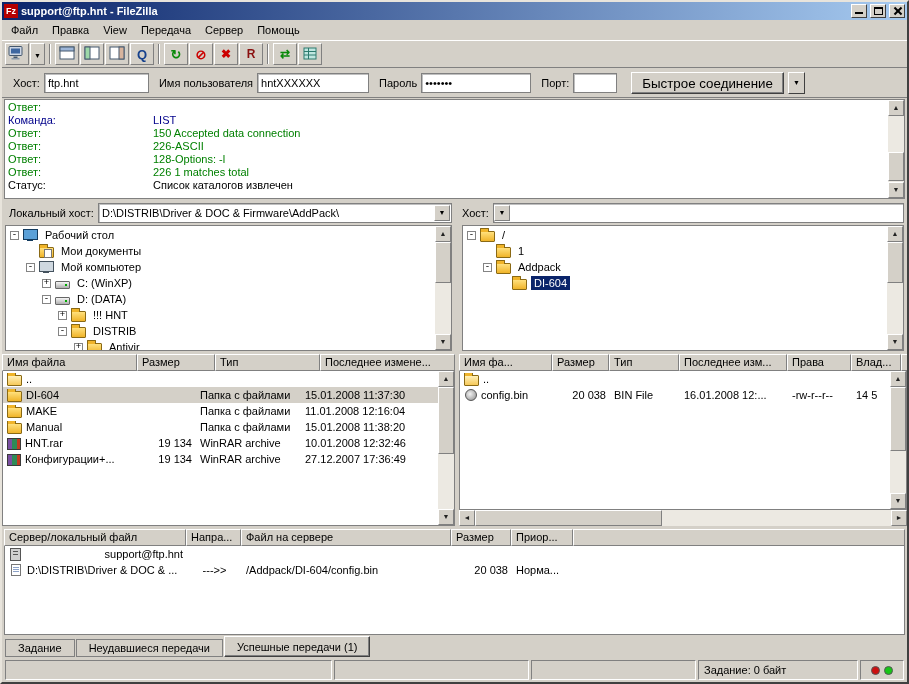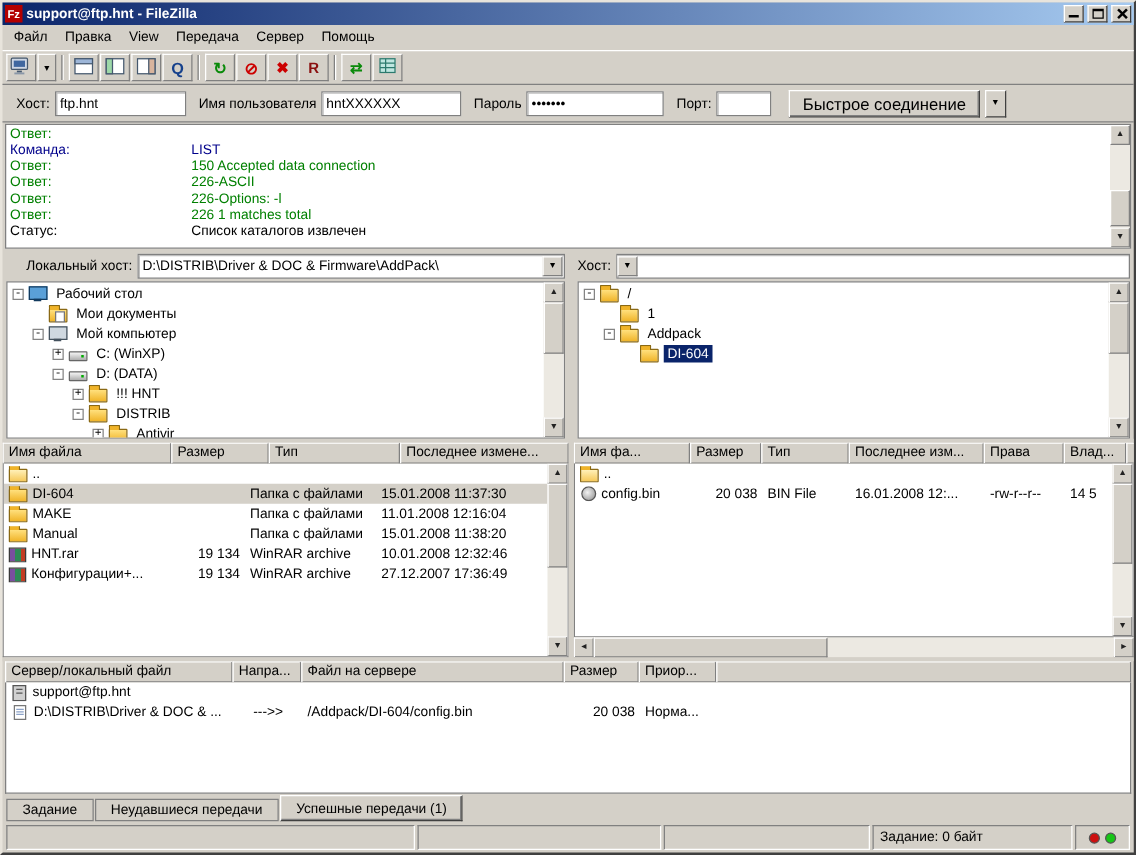--- a/index.html
+++ b/index.html
@@ -228,21 +228,21 @@
         <div class="log-line log-response">
           <span class="log-prefix">Ответ:</span>
           <span class="log-text">150 Accepted data connection</span>
         </div>
         <div class="log-line log-response">
           <span class="log-prefix">Ответ:</span>
           <span class="log-text">226-ASCII</span>
         </div>
         <div class="log-line log-response">
           <span class="log-prefix">Ответ:</span>
-          <span class="log-text">226-Options: -l</span>
+          <span class="log-text">128-Options: -l</span>
         </div>
         <div class="log-line log-response">
           <span class="log-prefix">Ответ:</span>
           <span class="log-text">226 1 matches total</span>
         </div>
         <div class="log-line log-status">
           <span class="log-prefix">Статус:</span>
           <span class="log-text">Список каталогов извлечен</span>
         </div>
       </div>
@@ -251,21 +251,21 @@
         <div class="sb-track">
           <div class="sb-thumb" style="top: 55%; height: 43%;"></div>
         </div>
         <div class="sb-btn">▼</div>
       </div>
   </div>
 
   <div class="middle">
     <div class="pane-local">
       <div class="hostbar">
-        <span class="qlabel" style="margin-left:16px">Локальный хост:</span>
+        <span class="qlabel" style="margin-left:4px">Локальный хост:</span>
         <div class="combo">
           <div class="combo-text">D:\DISTRIB\Driver &amp; DOC &amp; Firmware\AddPack\</div>
           <div class="combo-btn">▼</div>
         </div>
       </div>
       <div class="treewrap">
         <div class="tree-rows" id="local-tree">
             <div class="tree-row" style="padding-left: 4px;">
               <span class="exp">-</span>
               <span class="ico ico-desktop"></span>
@@ -495,21 +495,21 @@
     <div class="list-header" id="queue-header">
         <div class="hcell" style="width: 182px;">Сервер/локальный файл</div>
         <div class="hcell" style="width: 55px;">Напра...</div>
         <div class="hcell" style="width: 210px;">Файл на сервере</div>
         <div class="hcell" style="width: 60px;">Размер</div>
         <div class="hcell" style="width: 62px;">Приор...</div>
         <div class="hcell hfill"></div>
       </div>
     <div class="queue-body" id="queue-rows">
         <div class="lrow">
-          <div class="lcell name" style="width: 182px;">
+          <div class="lcell name" style="width: 182px; justify-content: space-between;">
             <span class="ico ico-server"></span>
             <span>support@ftp.hnt</span>
           </div>
           <div class="lcell ctr" style="width: 55px;"></div>
           <div class="lcell " style="width: 210px;"></div>
           <div class="lcell num" style="width: 60px;"></div>
           <div class="lcell " style="width: 62px;"></div>
         </div>
         <div class="lrow">
           <div class="lcell name" style="width: 182px;">

